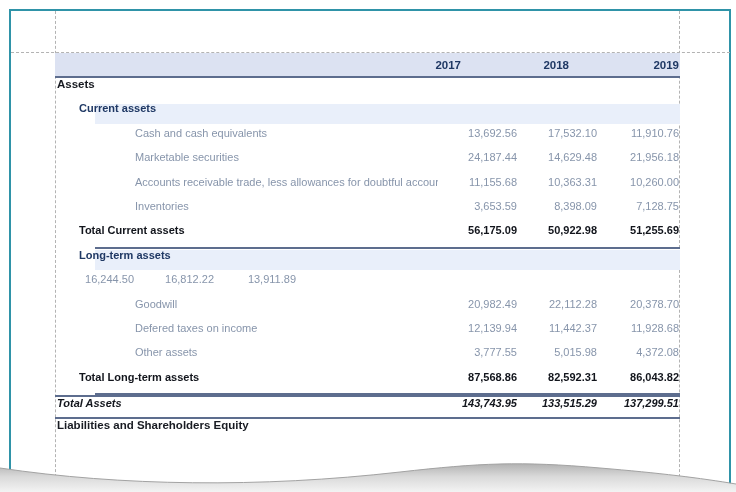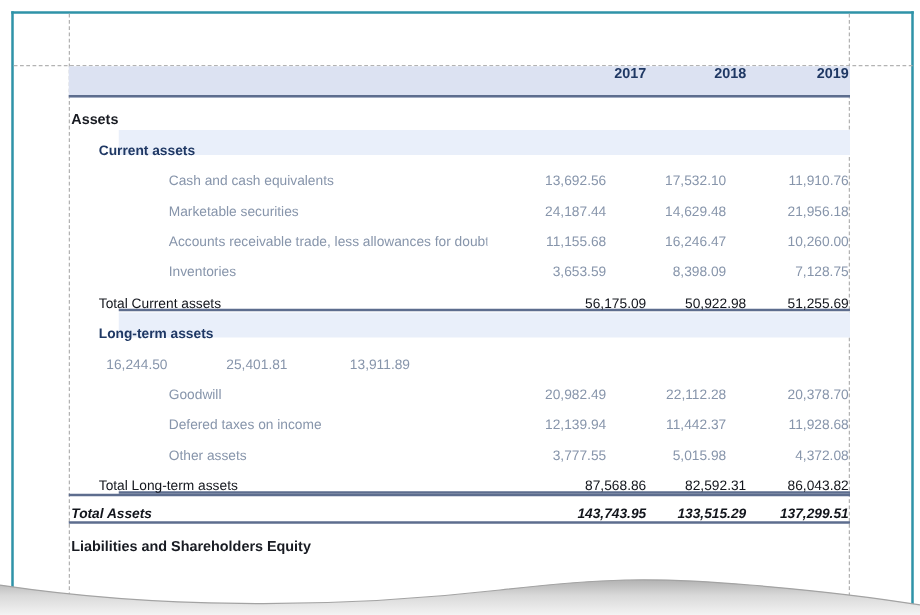--- a/index.html
+++ b/index.html
@@ -17,37 +17,37 @@
   }
   
   .guide-v{position:absolute;top:11px;bottom:0;width:0;border-left:1px dashed #b3b3b3;}
   .gv1{left:55px;}
   .gv2{left:679px;}
   .guide-h{position:absolute;left:11px;right:6px;height:0;top:52px;border-top:1px dashed #b3b3b3;}
 
   
   .report{position:absolute;left:55px;top:53px;width:625px;}
   .hdr{
-    display:flex;height:25px;box-sizing:border-box;
+    display:flex;align-items:center;height:25px;box-sizing:border-box;
     background:#dce2f2;border-bottom:2px solid #5d6d8e;
-    font-weight:bold;color:#1f3864;font-size:11.5px;
+    font-weight:bold;color:#1f3864;font-size:11.5px;gap:28px;
   }
-  .r{position:relative;display:flex;align-items:flex-end;height:24.4px;box-sizing:border-box;font-size:11px;}
+  .r{position:relative;display:flex;align-items:flex-start;height:24.4px;box-sizing:border-box;font-size:11px;}
   .c{white-space:nowrap;overflow:hidden;}
   .c.label{flex:1;position:relative;z-index:1;}
   .c.num{width:79px;text-align:right;position:relative;z-index:1;padding-right:1px;}
   .c.num.last{width:81px;}
   .lv0 .label{padding-left:2px;}
   .lv1 .label{padding-left:24px;}
   .lv2 .label{padding-left:80px;}
-  .det{color:#8795ab;gap:16px;}
+  .det{color:#8795ab;}
   .sect .label{font-weight:bold;color:#181b22;font-size:11.5px;}
   .band .label{font-weight:bold;color:#1f3864;}
   .bandbg{position:absolute;left:40px;right:0;top:1.5px;bottom:3px;background:#e9effa;z-index:0;}
-  .subtotal{font-weight:normal;color:#12151c;}
+  .subtotal{font-weight:bold;color:#12151c;}
   .subline{position:absolute;left:40px;right:0;bottom:0;height:2px;background:#5d6d8e;z-index:0;}
   .grandtotal{
     font-weight:bold;color:#12151c;
     border-top:2px solid #5d6d8e;border-bottom:2px solid #5d6d8e;font-style:italic;
   }
   
   .curl{position:absolute;left:0;top:432px;width:736px;height:60px;pointer-events:none;}
 </style>
 </head>
 <body>
@@ -93,21 +93,21 @@
     <div class="r lv2 det">
       <div class="c label">Marketable securities</div>
       <div class="c num">24,187.44</div>
       <div class="c num">14,629.48</div>
       <div class="c num last">21,956.18</div>
     </div>
 
     <div class="r lv2 det">
       <div class="c label">Accounts receivable trade, less allowances for doubtful accoun</div>
       <div class="c num">11,155.68</div>
-      <div class="c num">16,246.47</div>
+      <div class="c num">10,363.31</div>
       <div class="c num last">10,260.00</div>
     </div>
 
     <div class="r lv2 det">
       <div class="c label">Inventories</div>
       <div class="c num">3,653.59</div>
       <div class="c num">8,398.09</div>
       <div class="c num last">7,128.75</div>
     </div>
 
@@ -122,21 +122,21 @@
     <div class="r lv1 band">
       <div class="bandbg"></div>
       <div class="c label">Long-term assets</div>
       <div class="c num"></div>
       <div class="c num"></div>
       <div class="c num last"></div>
     </div>
 
     <div class="r lv2 det">
       <div class="c num">16,244.50</div>
-      <div class="c num">25,401.81</div>
+      <div class="c num">16,812.22</div>
       <div class="c num last">13,911.89</div>
     </div>
 
 
     <div class="r lv2 det">
       <div class="c label">Goodwill</div>
       <div class="c num">20,982.49</div>
       <div class="c num">22,112.28</div>
       <div class="c num last">20,378.70</div>
     </div>

